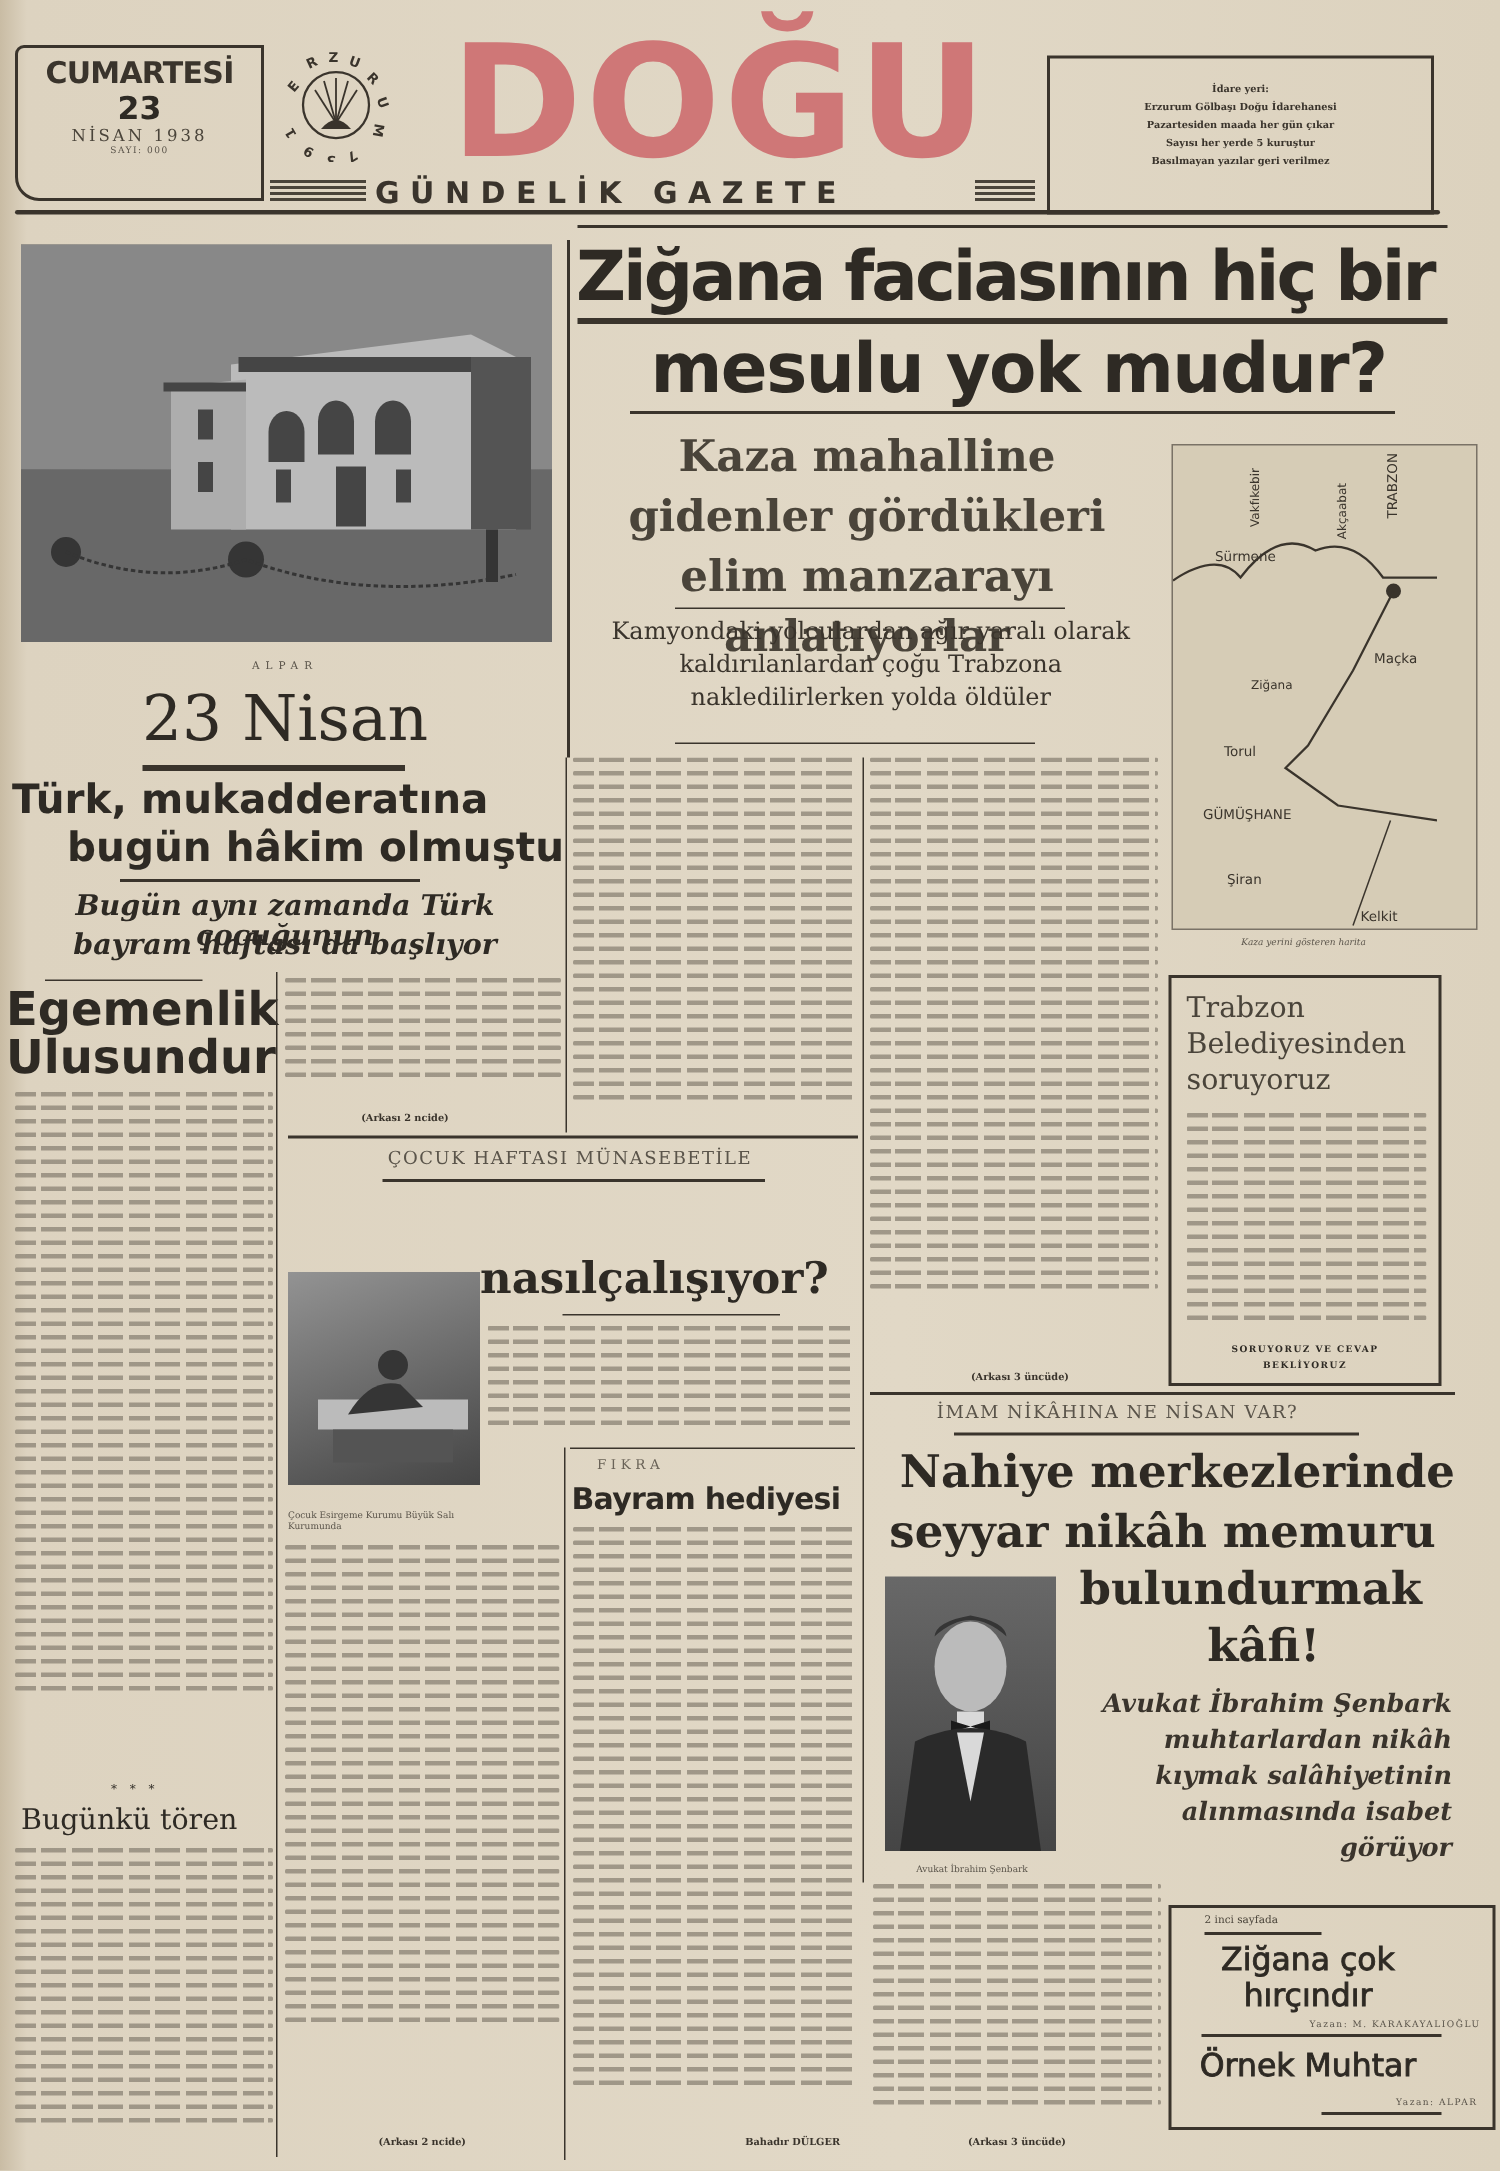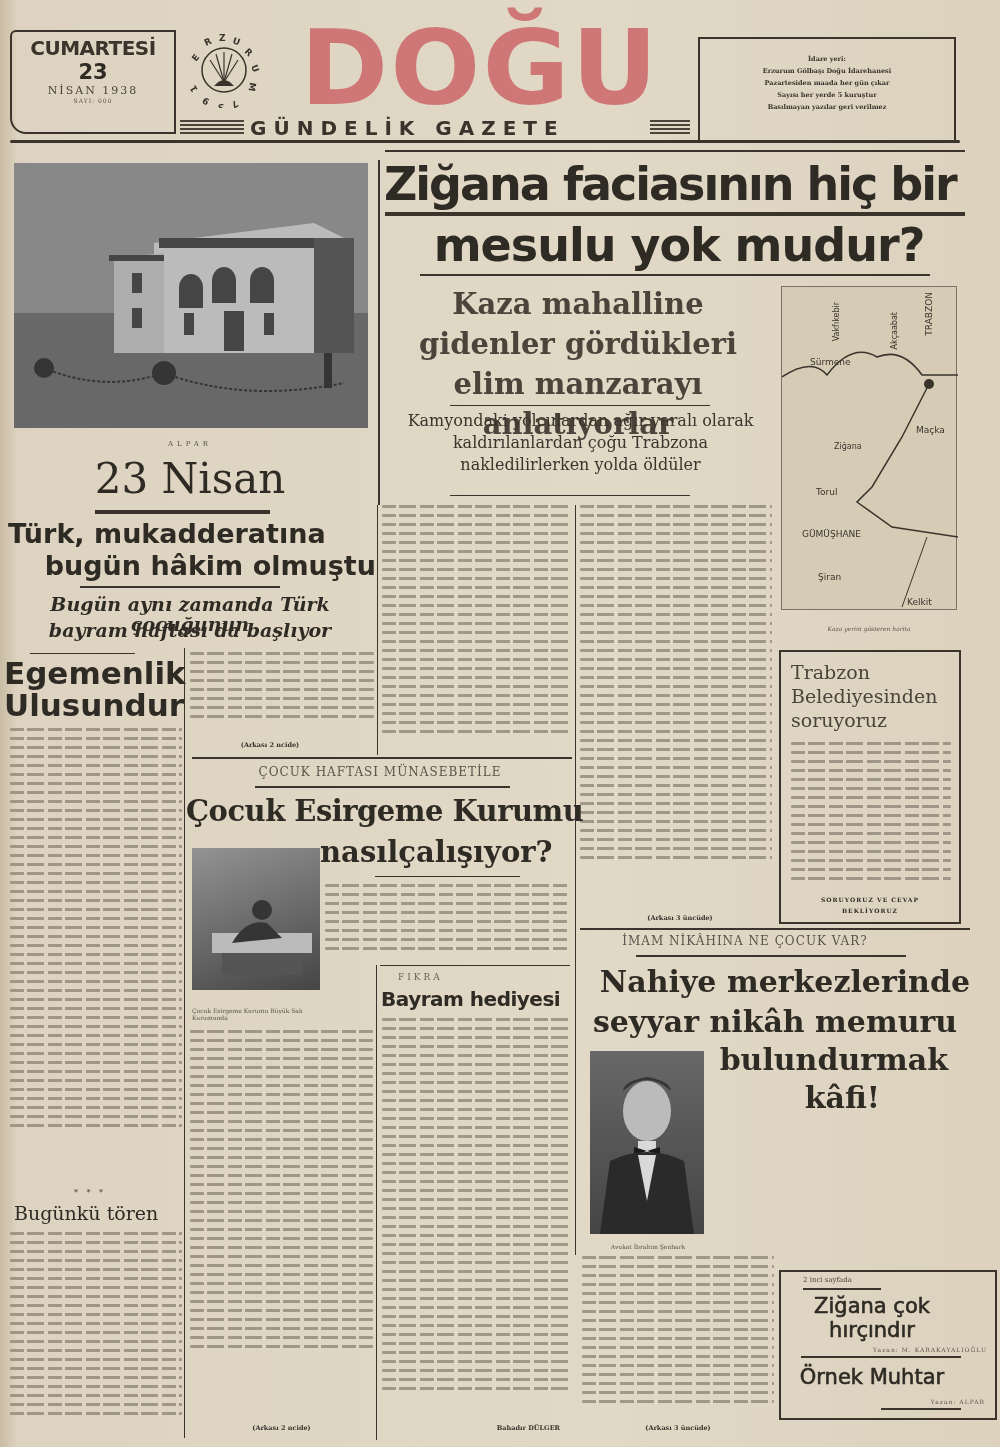--- a/index.html
+++ b/index.html
@@ -335,21 +335,21 @@
       <div class="ln"></div>
       <div class="ln"></div>
       <div class="ln"></div>
       <div class="ln"></div>
       <div class="ln"></div>
       <div class="ln"></div>
       <div class="ln"></div>
   </div>
   <div class="abs sig" style="left:590px; top:914px; width:180px; text-align:center;">(Arkası 3 üncüde)</div>
 
-  <div class="abs map" style="left:781px; top:286px; width:176px; height:324px;">
+  <div class="abs map" style="left:781px; top:296px; width:204px; height:324px;">
     <svg width="176" height="324" viewBox="0 0 176 324" style="position:absolute;left:0;top:0;">
       <path d="M0 90 Q30 70 45 88 Q70 55 95 70 Q120 60 140 88 L176 88" fill="none" stroke="#3a342c" stroke-width="1.5"></path>
       <circle cx="147" cy="97" r="5" fill="#3a342c"></circle>
       <path d="M147 97 L120 150 L90 200 L75 215 L110 240 L176 250" fill="none" stroke="#3a342c" stroke-width="1.5"></path>
       <path d="M145 250 L120 320" fill="none" stroke="#3a342c" stroke-width="1"></path>
     </svg>
     <div class="lbl" style="left:28px; top:70px;">Sürmene</div>
     <div class="lbl" style="left:50px; top:15px; writing-mode:vertical-rl; transform:rotate(180deg); font-size:8px;">Vakfıkebir</div>
     <div class="lbl" style="left:108px; top:25px; writing-mode:vertical-rl; transform:rotate(180deg); font-size:8px;">Akçaabat</div>
     <div class="lbl" style="left:142px; top:5px; writing-mode:vertical-rl; transform:rotate(180deg); font-size:9px;">TRABZON</div>
@@ -384,21 +384,20 @@
         <div class="ln"></div>
         <div class="ln"></div>
     </div>
     <div style="position:absolute; left:0; top:244px; width:178px; text-align:center; font-size:6px; font-weight:bold; letter-spacing:1px;">SORUYORUZ VE CEVAP</div>
     <div style="position:absolute; left:0; top:255px; width:178px; text-align:center; font-size:6px; font-weight:bold; letter-spacing:1px;">BEKLİYORUZ</div>
   </div>
 
   <div class="abs hrule" style="left:192px; top:757px; width:380px;"></div>
   <div class="abs kicker" style="left:190px; top:765px; width:380px; font-size:12px;">ÇOCUK HAFTASI MÜNASEBETİLE</div>
   <div class="abs hrule" style="left:255px; top:786px; width:255px;"></div>
-  <div class="abs serif-head" style="left:186px; top:793px; width:390px; font-size:29px; line-height:36px; font-weight:bold; white-space:nowrap; letter-spacing:-0.5px;">Çocuk Esirgeme Kurumu</div>
   <div class="abs serif-head" style="left:320px; top:834px; width:250px; font-size:29px; line-height:36px; font-weight:bold; text-align:left;">nasılçalışıyor?</div>
   <div class="abs hrule thin" style="left:375px; top:876px; width:145px;"></div>
 
   <div class="abs photo" style="left:192px; top:848px; width:128px; height:142px; background:linear-gradient(160deg,#9a9286 0%,#6a6358 60%,#4a443a 100%);">
     <svg width="128" height="142" viewBox="0 0 128 142">
       <rect x="20" y="85" width="100" height="20" fill="#c2baab"></rect>
       <circle cx="70" cy="62" r="10" fill="#3a342c"></circle>
       <path d="M40 95 Q55 70 75 75 L90 90 Z" fill="#3a342c"></path>
       <rect x="30" y="105" width="80" height="22" fill="#5a534a"></rect>
     </svg>
@@ -498,38 +497,39 @@
       <div class="ln"></div>
       <div class="ln"></div>
       <div class="ln"></div>
       <div class="ln"></div>
       <div class="ln"></div>
       <div class="ln"></div>
   </div>
   <div class="abs sig" style="left:382px; top:1424px; width:188px; text-align:right; padding-right:10px;">Bahadır DÜLGER</div>
 
   <div class="abs hrule" style="left:580px; top:928px; width:390px;"></div>
-  <div class="abs kicker" style="left:580px; top:934px; width:330px; font-size:12px;">İMAM NİKÂHINA NE ÇOCUK VAR?</div>
+  <div class="abs kicker" style="left:580px; top:934px; width:330px; font-size:12px;">İMAM NİKÂHINA NE NİSAN VAR?</div>
   <div class="abs hrule" style="left:636px; top:955px; width:270px;"></div>
   <div class="abs serif-head" style="left:580px; top:962px; width:390px; font-size:30px; line-height:40px; font-weight:bold; text-align:right;">Nahiye merkezlerinde</div>
   <div class="abs serif-head" style="left:580px; top:1002px; width:390px; font-size:30px; line-height:40px; font-weight:bold; text-align:center;">seyyar nikâh memuru</div>
   <div class="abs serif-head" style="left:700px; top:1040px; width:248px; font-size:30px; line-height:40px; font-weight:bold; text-align:right;">bulundurmak</div>
   <div class="abs serif-head" style="left:700px; top:1078px; width:180px; font-size:30px; line-height:40px; font-weight:bold; text-align:right;">kâfi!</div>
 
   <div class="abs photo" style="left:590px; top:1051px; width:114px; height:183px; background:linear-gradient(180deg,#6e675c 0%,#4a443a 100%);">
     <svg width="114" height="183" viewBox="0 0 114 183">
       <ellipse cx="57" cy="60" rx="24" ry="30" fill="#c2baab"></ellipse>
       <path d="M33 40 Q57 18 81 40 Q80 30 57 26 Q34 30 33 40z" fill="#3a342c"></path>
       <rect x="48" y="90" width="18" height="14" fill="#e0d8c8"></rect>
       <path d="M44 96 L57 100 L70 96 L70 104 L57 100 L44 104 Z" fill="#1e1a14"></path>
       <path d="M10 183 L20 110 Q57 92 94 110 L104 183 Z" fill="#2e2a24"></path>
       <path d="M48 104 L57 150 L66 104 Z" fill="#e0d8c8"></path>
     </svg>
   </div>
   <div class="abs caption" style="left:584px; top:1243px; width:128px; font-style:normal;">Avukat İbrahim Şenbark</div>
+  <div class="abs serif-head" style="left:710px; top:1124px; width:258px; font-size:17px; line-height:24px; font-style:italic; font-weight:bold; text-align:right; color:#3a342c;">Avukat İbrahim Şenbark muhtarlardan nikâh kıymak salâhiyetinin alınmasında isabet görüyor</div>
 
   <div class="abs textblock" style="left:582px; top:1256px; width:192px; height:160px;">
     <div class="ln"></div>
       <div class="ln"></div>
       <div class="ln"></div>
       <div class="ln"></div>
       <div class="ln"></div>
       <div class="ln"></div>
       <div class="ln"></div>
       <div class="ln"></div>

